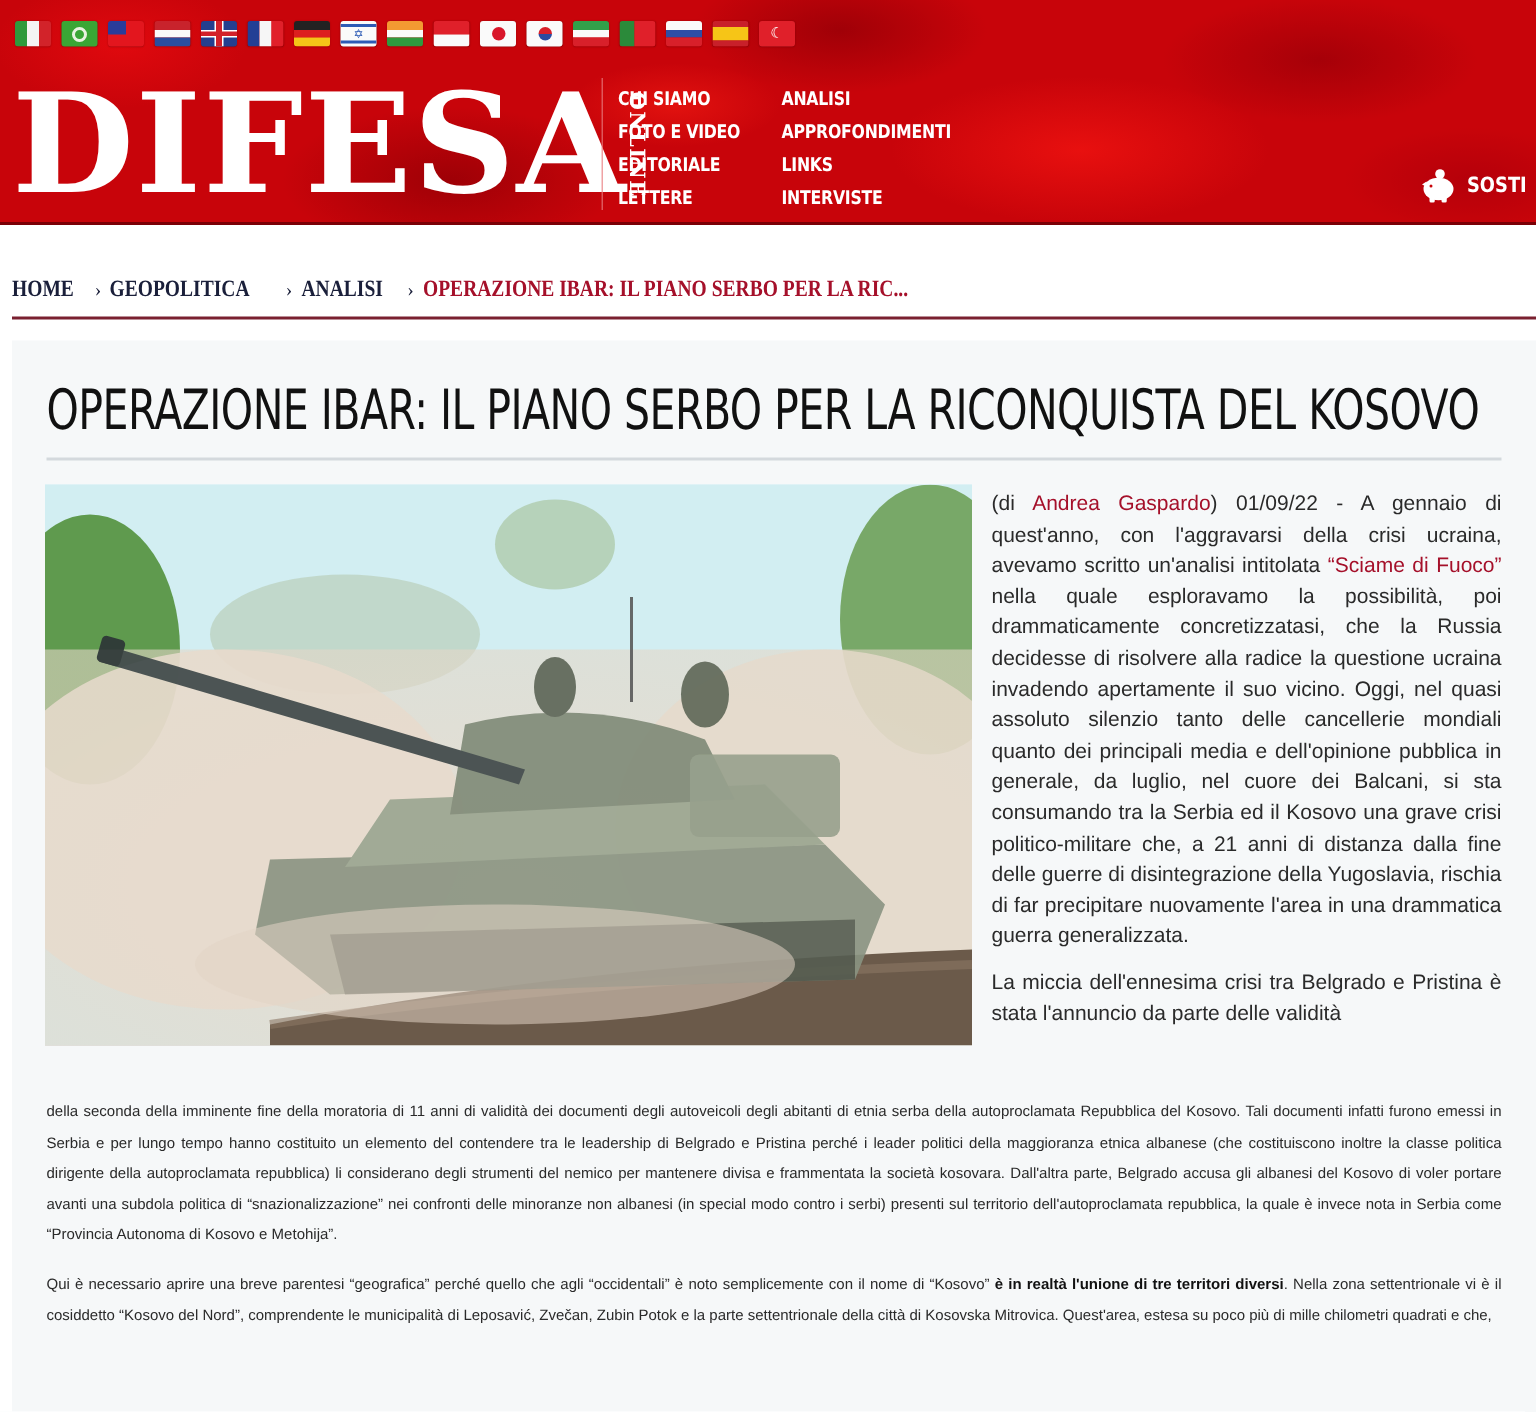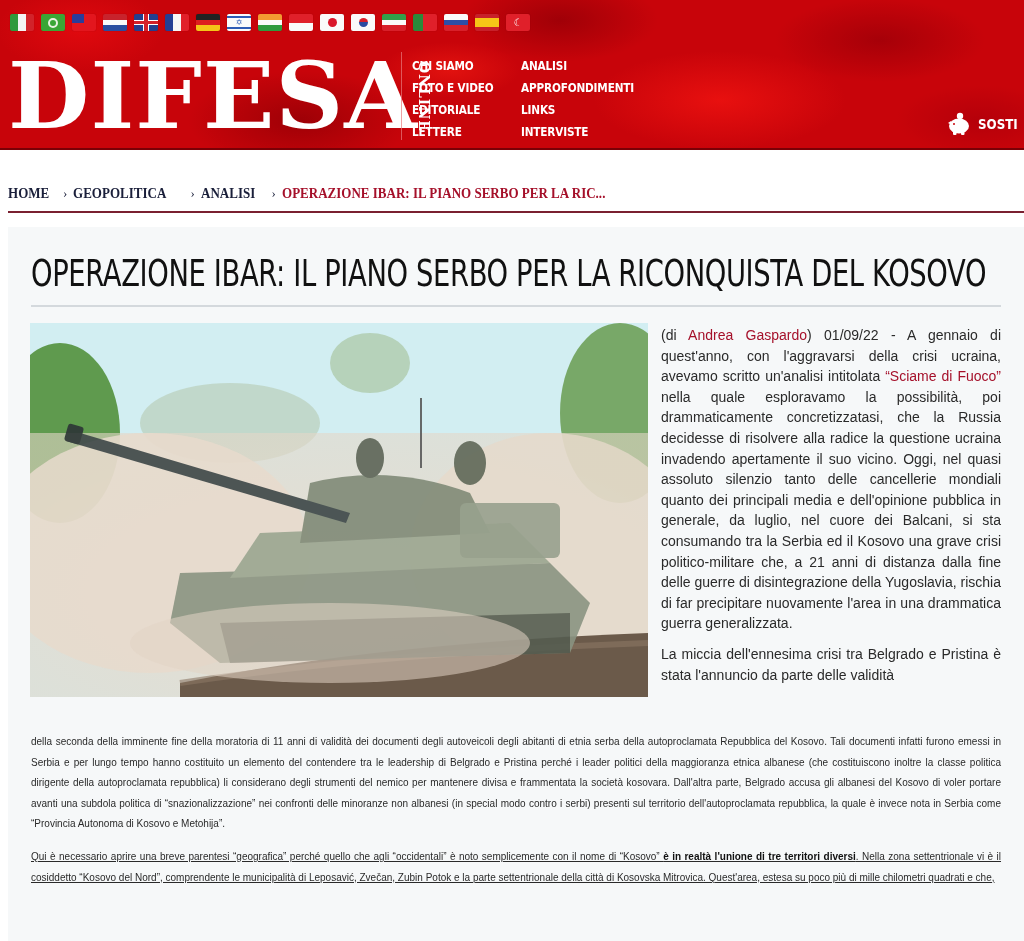--- a/index.html
+++ b/index.html
@@ -85,21 +85,21 @@
   .lead {
     position: absolute; left: 661px; top: 325px; width: 340px;
     font-size: 14px; line-height: 20.6px; text-align: justify; color: #2a2a2a;
   }
   .lead .link { color: #a5102a; cursor: pointer; }
   .lead p + p { margin-top: 10px; }
   .body-text {
     position: absolute; left: 31px; top: 716px; width: 970px;
     font-size: 10px; line-height: 20.6px; text-align: justify; color: #2a2a2a; margin-top: 16px;
   }
-  .body-text p + p { margin-top: 12px; text-decoration: underline; }
+  .body-text p + p { margin-top: 12px; }
   .body-text b { color: #111; }
 </style>
 </head>
 <body>
 
 <header class="header">
   <div class="flags">
     <div class="flag v">
         <span style="background:#2e9a3c"></span>
         <span style="background:#f4f4f4"></span>

